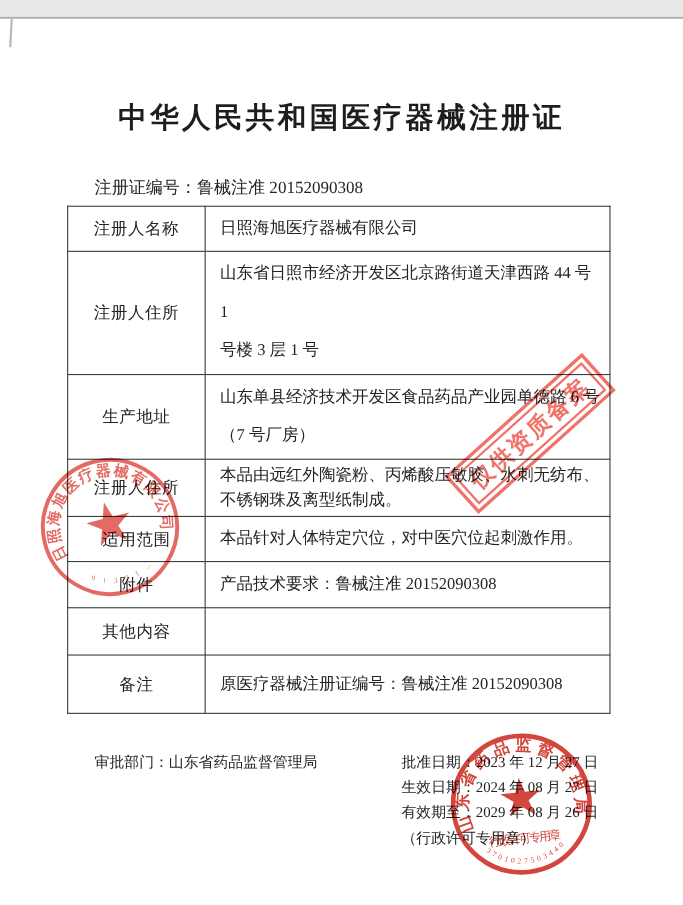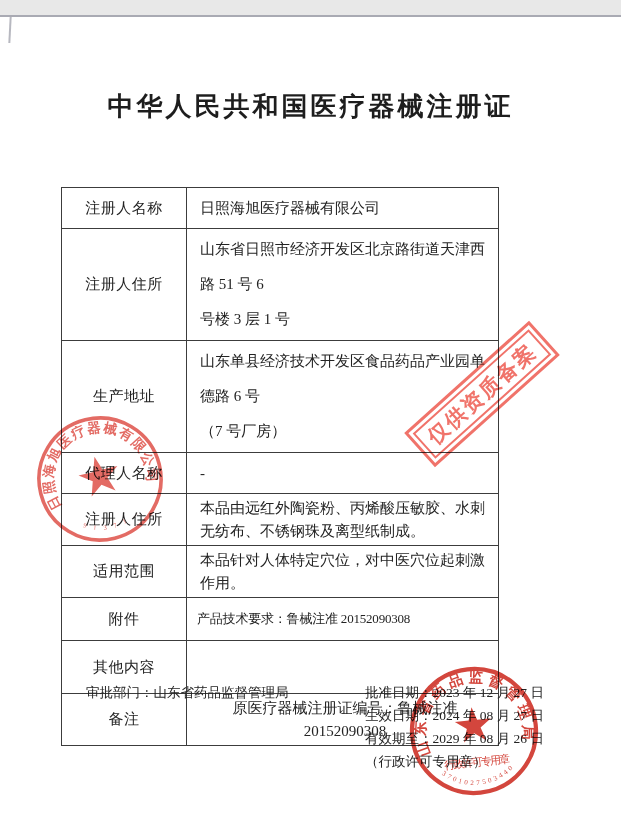--- a/index.html
+++ b/index.html
@@ -21,21 +21,21 @@
     text-align:center; font-size:26px; font-weight:700; letter-spacing:3px;
     color:#1d1d1d;
   }
   .reg-line {
     position:absolute; top:145px; left:86px;
     font-size:15.5px; color:#232323;
   }
 
   table.cert-table {
     position:absolute; top:172px; left:61px;
-    width:438px; border-collapse:collapse; table-layout:fixed;
+    width:494px; border-collapse:collapse; table-layout:fixed;
   }
   .cert-table td {
     border:1.4px solid #3c3c3c;
     font-size:15px; color:#232323;
     vertical-align:middle;
   }
   .cert-table td.lbl { width:122px; text-align:center; letter-spacing:0.5px; }
   .cert-table td.val { padding:3px 8px 3px 13px; white-space:pre-line; line-height:1.5; }
 
   .cert-table tr:nth-child(1)  td { height:34px; }
@@ -85,40 +85,37 @@
   .seal-text { font-family:"Liberation Serif","DejaVu Serif",serif; }
 </style>
 </head>
 <body>
 
 <div class="page">
   <div class="scan-top"></div>
   <div class="scan-left-notch"></div>
 
   <div class="doc-title">中华人民共和国医疗器械注册证</div>
+  <div class="reg-line">注册证编号：鲁械注准 20152090308</div>
 
   <table class="cert-table">
     <tbody>
       <tr>
         <td class="lbl">注册人名称</td>
         <td class="val">日照海旭医疗器械有限公司</td>
       </tr>
       <tr>
         <td class="lbl">注册人住所</td>
-        <td class="val">山东省日照市经济开发区北京路街道天津西路 51 号 6
+        <td class="val">山东省日照市经济开发区北京路街道天津西路 44 号 1
 号楼 3 层 1 号</td>
       </tr>
       <tr>
         <td class="lbl">生产地址</td>
         <td class="val">山东单县经济技术开发区食品药品产业园单德路 6 号
 （7 号厂房）</td>
-      </tr>
-      <tr>
-        <td class="lbl">代理人名称</td>
-        <td class="val">-</td>
       </tr>
       <tr>
         <td class="lbl">注册人住所</td>
         <td class="val">本品由远红外陶瓷粉、丙烯酸压敏胶、水刺无纺布、不锈钢珠及离型纸制成。</td>
       </tr>
       <tr>
         <td class="lbl">适用范围</td>
         <td class="val">本品针对人体特定穴位，对中医穴位起刺激作用。</td>
       </tr>
       <tr>

